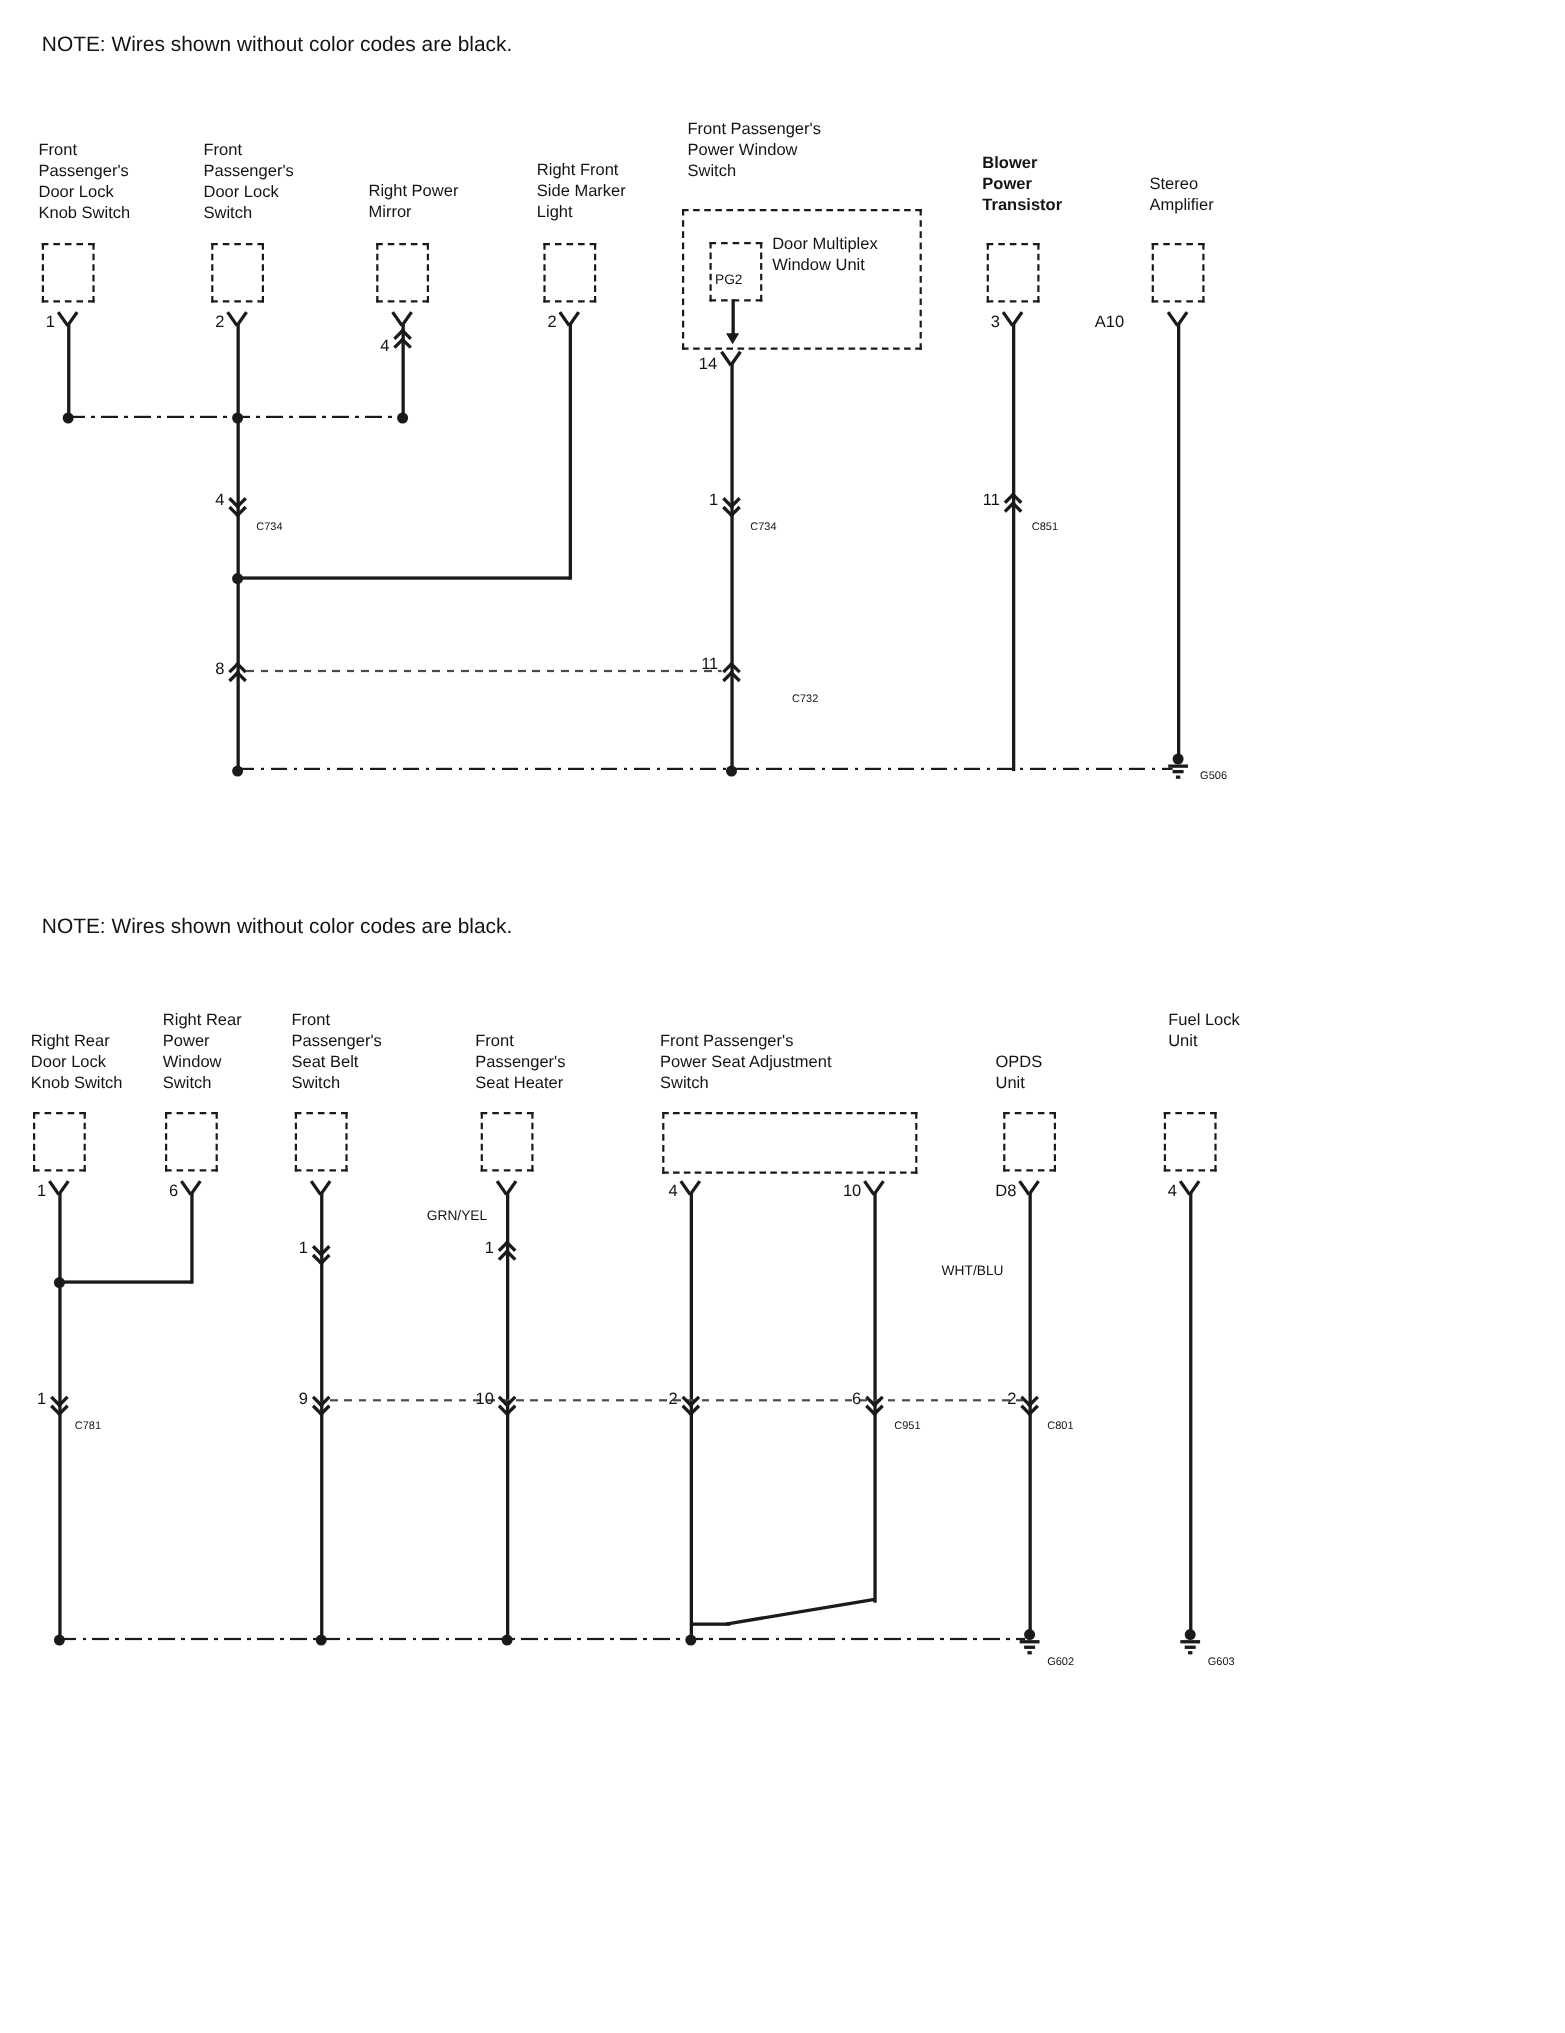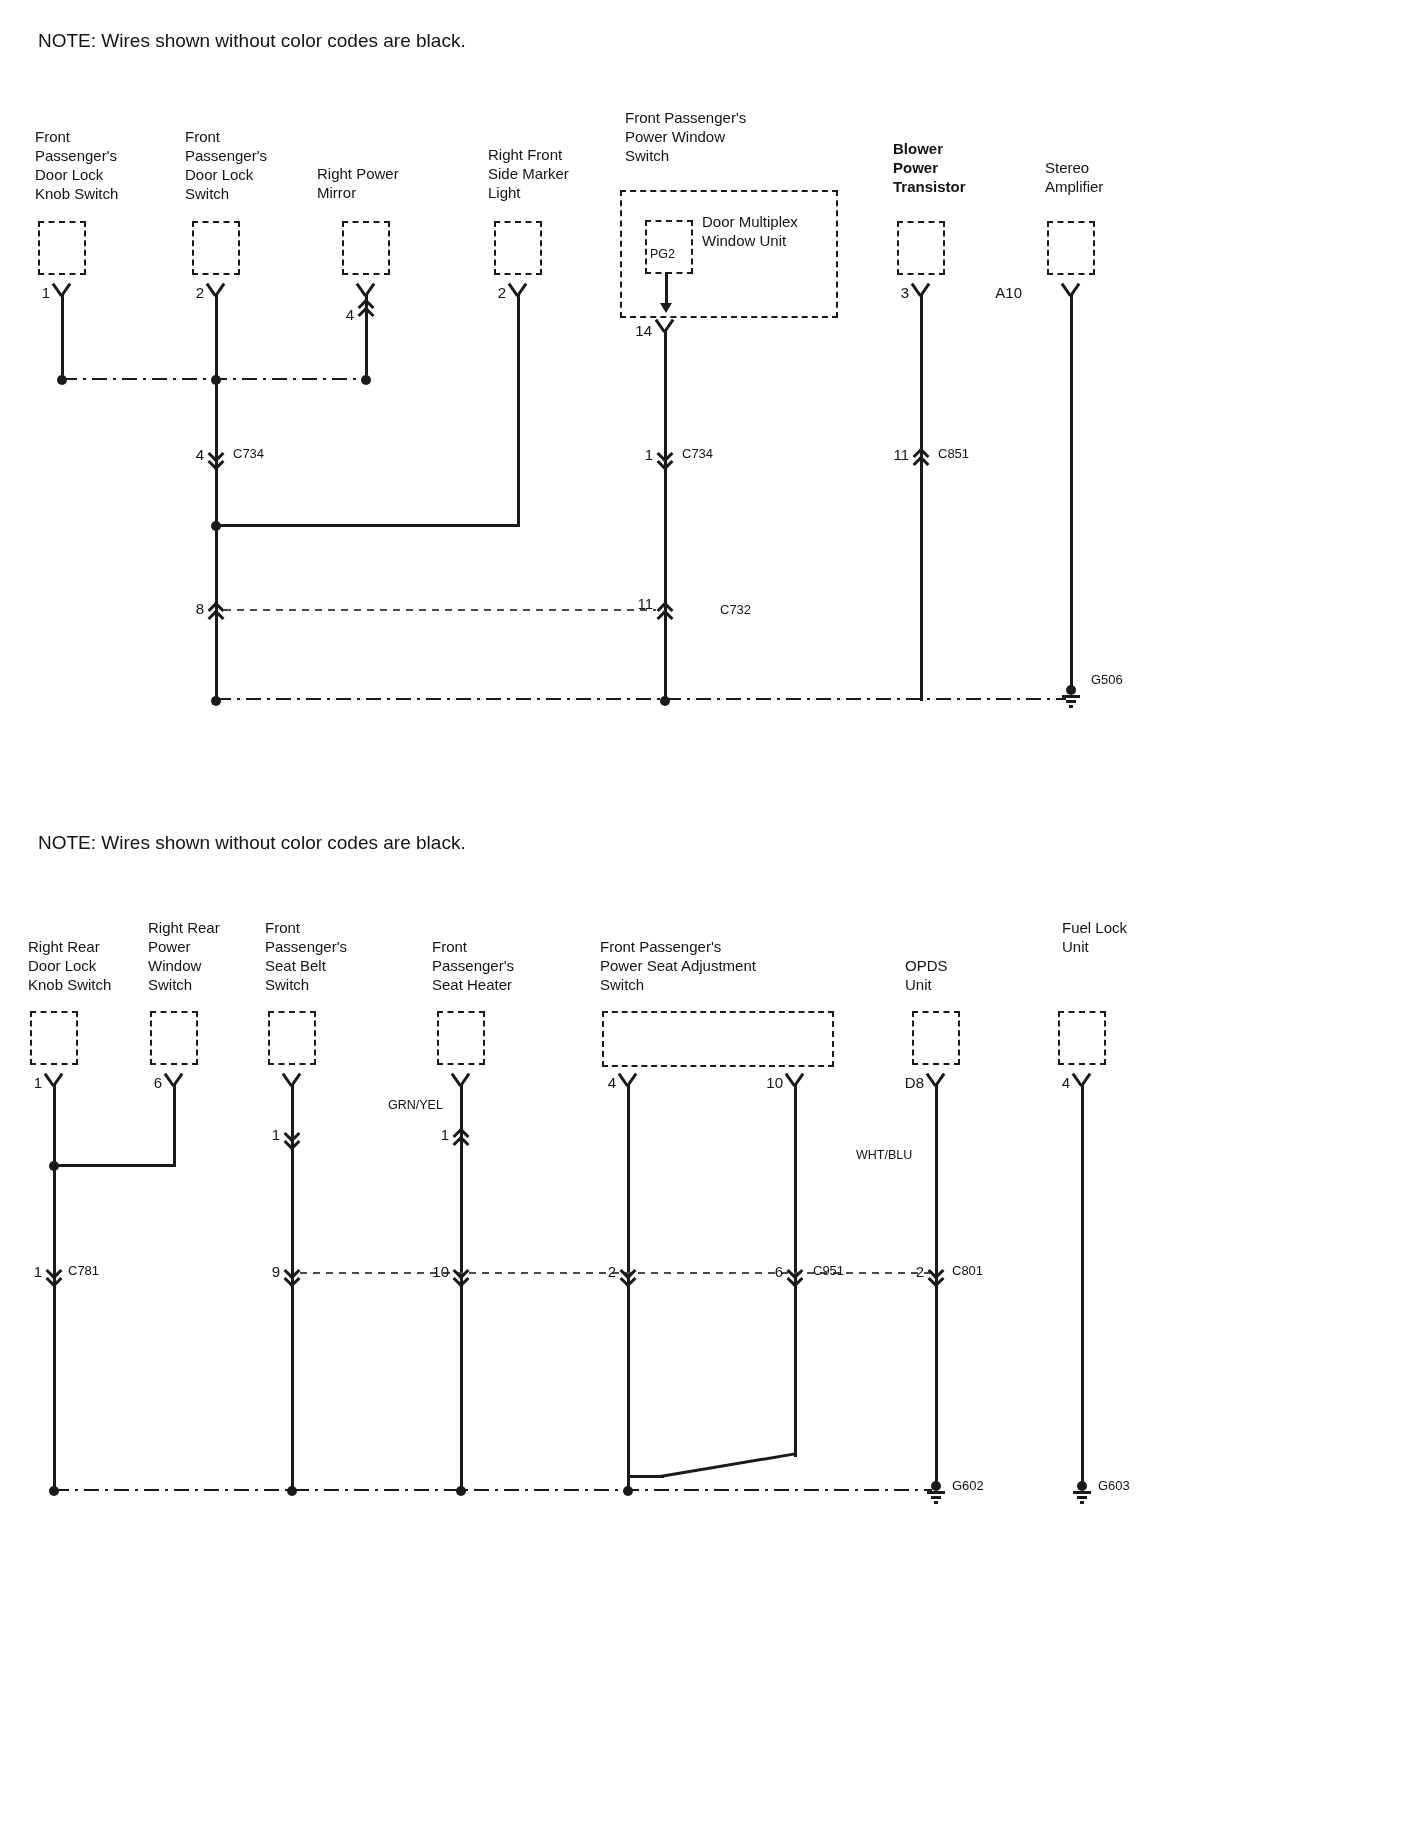--- a/index.html
+++ b/index.html
@@ -1,21 +1,21 @@
 <!DOCTYPE html>
 <html><head>
 <meta charset="utf-8">
 <style>
   html,body{margin:0;padding:0;background:#fff;}
   .page{position:relative;width:1423px;height:1848px;background:#ffffff;
         font-family:"Liberation Sans",sans-serif;color:#141414;overflow:hidden;}
   .note{position:absolute;font-size:19px;}
   .lbl{position:absolute;font-size:15px;line-height:19px;white-space:pre-line;}
   .pin{position:absolute;font-size:15px;width:30px;text-align:right;}
-  .code{position:absolute;font-size:13px;}
+  .code{position:absolute;font-size:10px;margin-top:28px;}
   .small{position:absolute;font-size:12.5px;}
   .box{position:absolute;width:44px;height:50px;border:2px dashed #1a1a1a;}
   .bigbox{position:absolute;border:2px dashed #1a1a1a;}
   .vw{position:absolute;width:3px;background:#1a1a1a;}
   .hw{position:absolute;height:3px;background:#1a1a1a;}
   .dot{position:absolute;width:10px;height:10px;border-radius:50%;background:#1a1a1a;}
   .dashdot{position:absolute;height:2px;background:repeating-linear-gradient(90deg,#1a1a1a 0 15px,transparent 15px 21px,#1a1a1a 21px 24px,transparent 24px 30px);}
   .finedash{position:absolute;height:2px;background:repeating-linear-gradient(90deg,#4a4a4a 0 7px,transparent 7px 13px);}
   .fork{position:absolute;width:20px;height:14px;}
   .fork::before,.fork::after{content:"";position:absolute;left:8px;bottom:0;width:3px;height:15px;background:#1a1a1a;transform-origin:50% 100%;}
@@ -39,21 +39,21 @@
   <div class="note" style="left:38px;top:30px;">NOTE: Wires shown without color codes are black.</div>
 
   <div class="lbl" style="left:35px;top:127px;width:125px;">Front
 Passenger's
 Door Lock
 Knob Switch</div>
   <div class="lbl" style="left:185px;top:127px;width:125px;">Front
 Passenger's
 Door Lock
 Switch</div>
-  <div class="lbl" style="left:317px;top:164px;width:135px;">Right Power
+  <div class="lbl" style="left:335px;top:164px;width:135px;">Right Power
 Mirror</div>
   <div class="lbl" style="left:488px;top:145px;width:125px;">Right Front
 Side Marker
 Light</div>
   <div class="lbl" style="left:625px;top:108px;width:170px;">Front Passenger's
 Power Window
 Switch</div>
   <div class="lbl" style="left:893px;top:139px;width:110px;font-weight:bold;">Blower
 Power
 Transistor</div>

